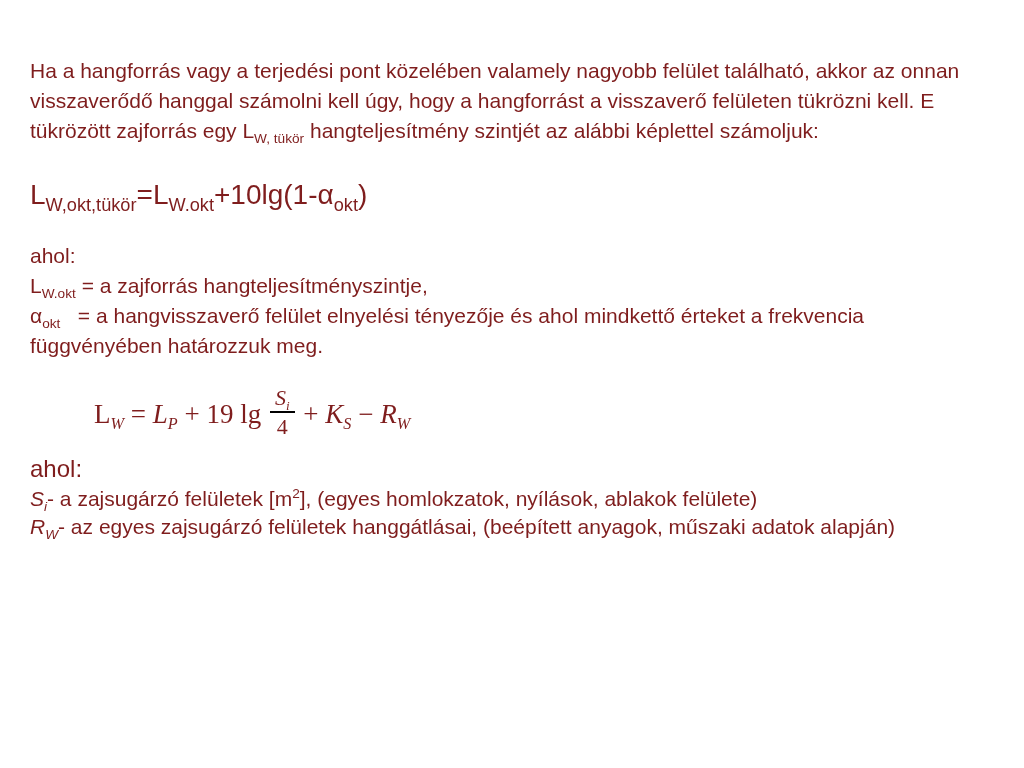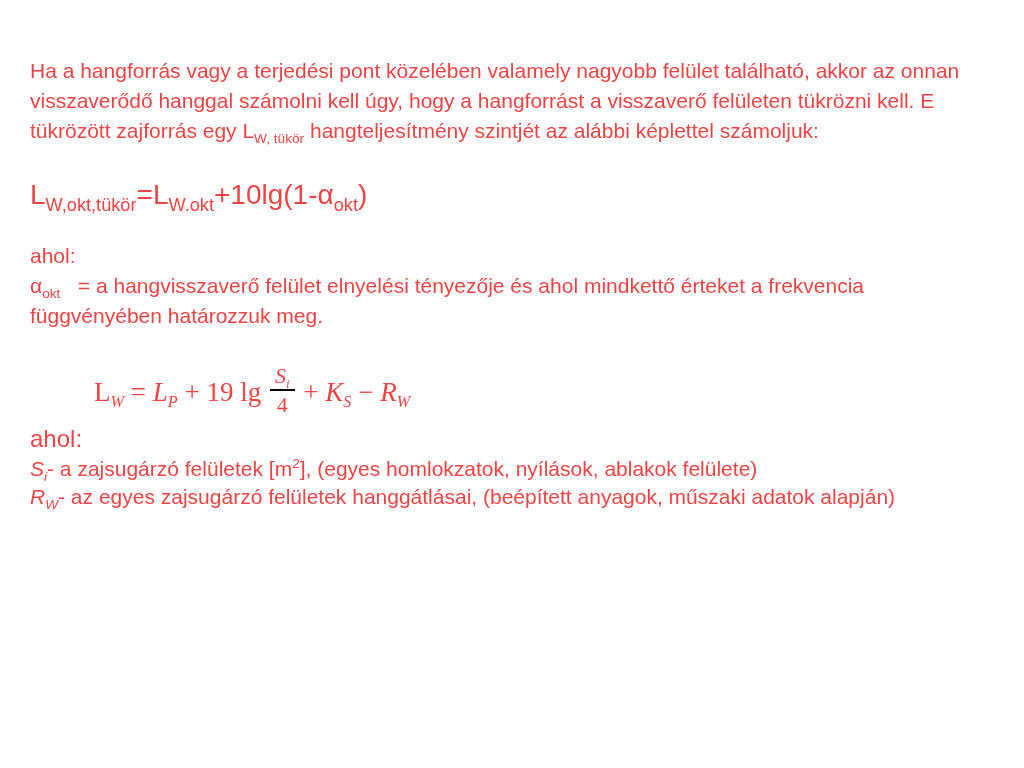--- a/index.html
+++ b/index.html
@@ -1,21 +1,21 @@
 <!DOCTYPE html>
 <html><head>
 <meta charset="utf-8">
 <style>
   html, body { margin: 0; padding: 0; background: #ffffff; }
   .slide {
     position: relative;
     width: 1024px;
     height: 768px;
     background: #ffffff;
-    color: #ef4444;
+    color: #7f1d1d;
     font-family: "Liberation Sans", sans-serif;
     box-sizing: border-box;
     padding: 56px 30px 0 30px;
     overflow: hidden;
   }
   p { margin: 0; }
   sub { font-size: 0.65em; line-height: 0; }
   sup { font-size: 0.65em; line-height: 0; }
   .it { font-style: italic; }
   .tab { display: inline-block; }
@@ -43,21 +43,21 @@
     line-height: 56px;
     height: 56px;
     margin: 0 0 12px 64px;
     white-space: nowrap;
   }
   .equation sub { font-size: 0.6em; }
   .eq-frac {
     display: inline-block;
     vertical-align: middle;
     text-align: center;
-    margin: 12px 2px;
+    margin: 4px 2px;
     line-height: 1.15;
     position: relative;
     top: -4px;
   }
   .eq-num { display: block; border-bottom: 2px solid #000; padding: 0 5px 1px 5px; font-size: 22px; }
   .eq-den { display: block; font-size: 22px; padding-top: 1px; }
 
   .where2-label { font-size: 24px; line-height: 32px; }
   .def-line { font-size: 21px; line-height: 28px; max-width: 964px; }
 </style>
@@ -65,20 +65,21 @@
 <body>
 
 <div class="slide">
 
   <p class="body-text intro">Ha a hangforrás vagy a terjedési pont közelében valamely nagyobb felület található, akkor az onnan visszaverődő hanggal számolni kell úgy, hogy a hangforrást a visszaverő felületen tükrözni kell. E tükrözött zajforrás egy L<sub>W, tükör</sub> hangteljesítmény szintjét az alábbi képlettel számoljuk:</p>
 
   <p class="formula1">L<sub>W,okt,tükör</sub>=L<sub>W.okt</sub>+10lg(1-α<sub>okt</sub>)</p>
 
   <div class="where-block-1">
     <p class="body-text">ahol:</p>
+    <p class="body-text">L<sub>W.okt</sub> = a zajforrás hangteljesítményszintje,</p>
     <p class="body-text">α<sub>okt</sub>&nbsp;&nbsp; = a hangvisszaverő felület elnyelési tényezője és ahol mindkettő érteket a frekvencia függvényében határozzuk meg.</p>
   </div>
 
 
   <div class="equation"><span>L</span><sub class="it">W</sub>
     <span>=</span>
     <span class="it">L</span><sub class="it">P</sub>
     <span>+</span>
     <span>19 lg</span>
     <span class="eq-frac"><span class="eq-num"><span class="it">S</span><sub class="it">i</sub></span><span class="eq-den">4</span></span>

